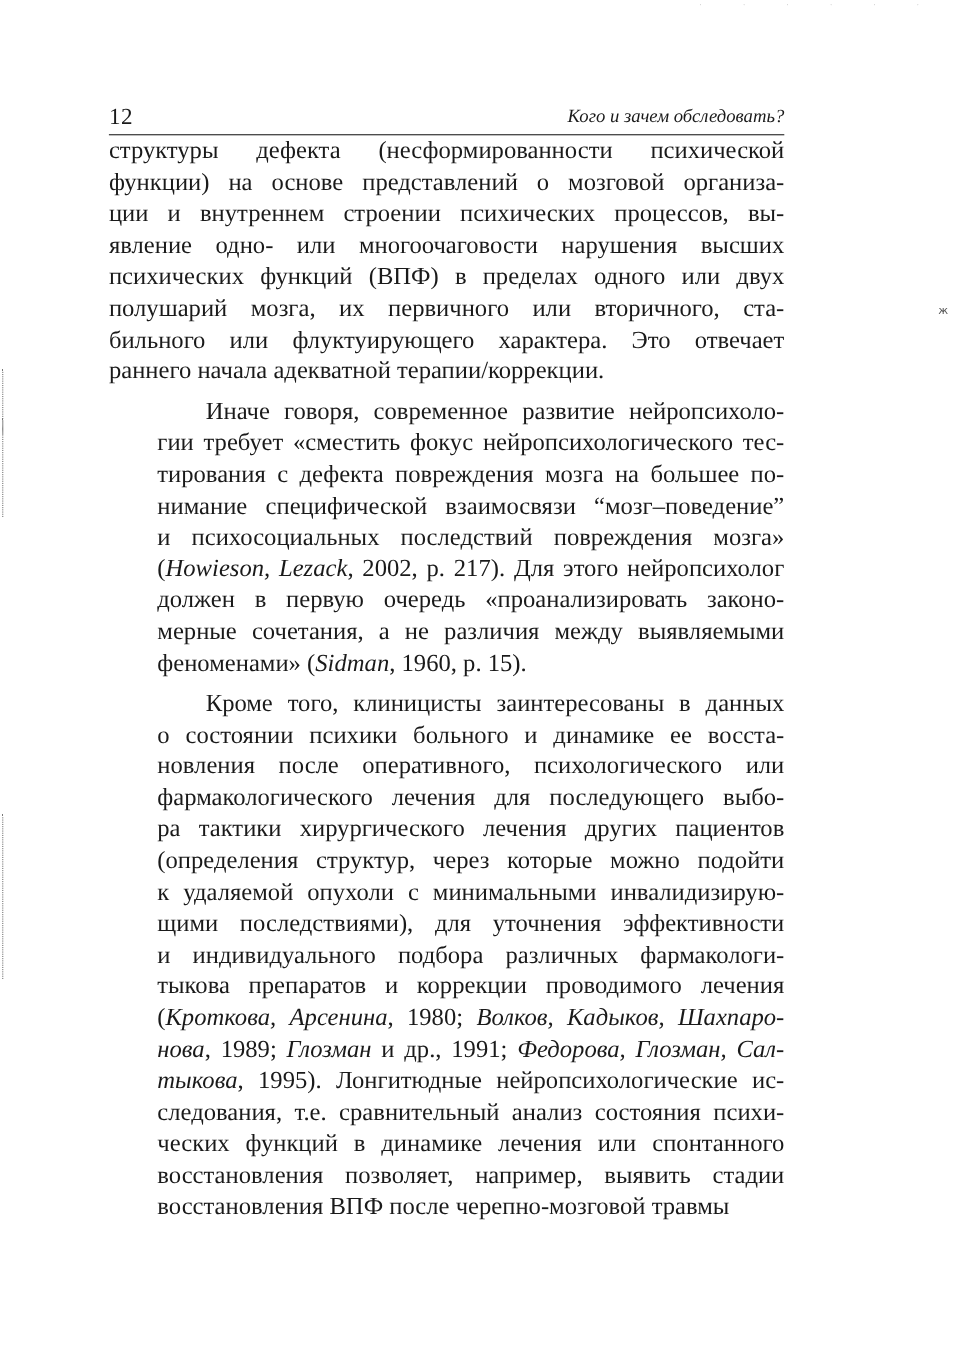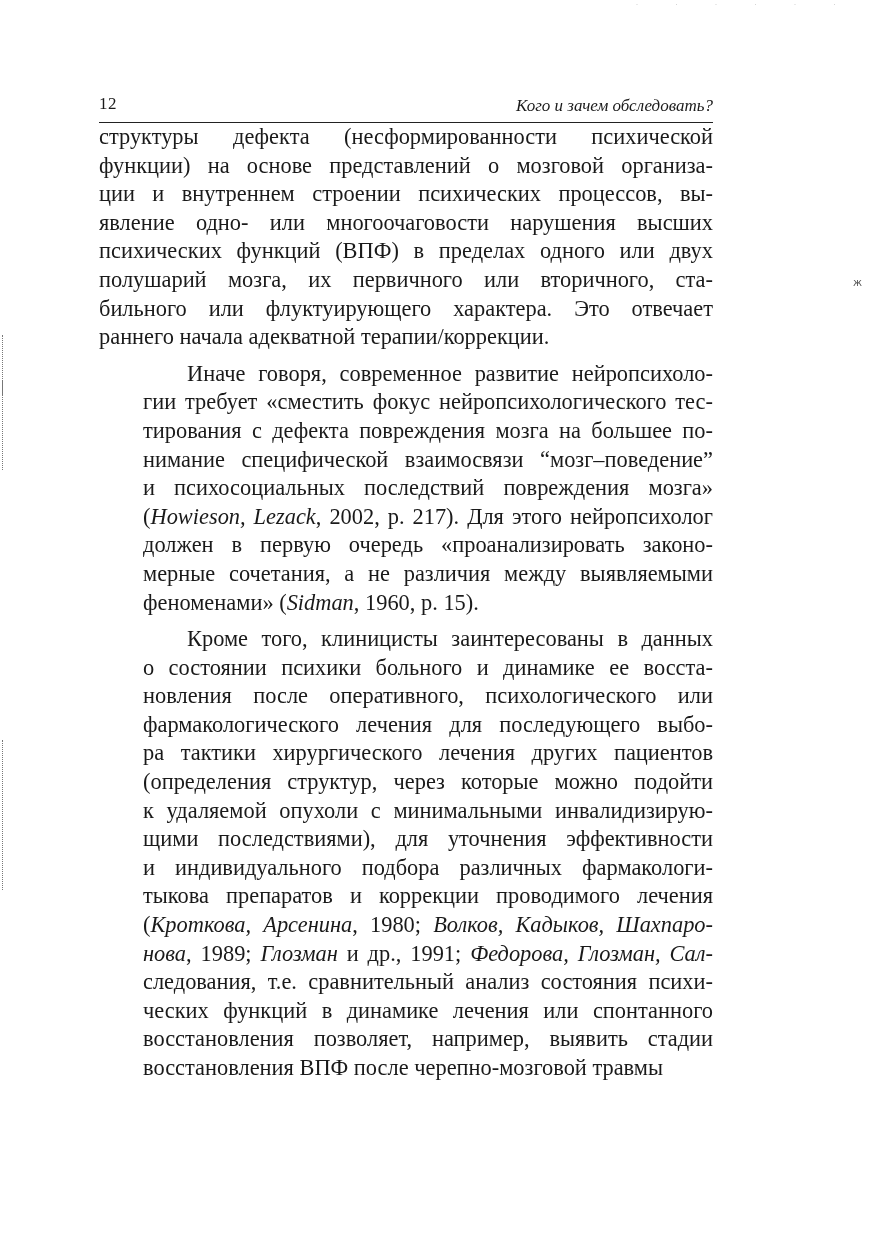--- a/index.html
+++ b/index.html
@@ -23,21 +23,21 @@
     }
     .running-head {
       position: relative;
       height: 32px;
       border-bottom: 1.5px solid #222;
     }
     .page-number {
       position: absolute;
       left: 0;
       top: 4px;
-      font-size: 17px;
+      font-size: 21px;
       letter-spacing: 0.5px;
     }
     .chapter-title {
       position: absolute;
       right: 0;
       top: 6px;
       font-size: 17px;
       font-style: italic;
       margin-left: 20px;
     }
@@ -142,19 +142,20 @@
         <span class="line"><span class="seg">новления после оперативного, психологического или</span></span>
         <span class="line"><span class="seg">фармакологического лечения для последующего выбо-</span></span>
         <span class="line"><span class="seg">ра тактики хирургического лечения других пациентов</span></span>
         <span class="line"><span class="seg">(определения структур, через которые можно подойти</span></span>
         <span class="line"><span class="seg">к удаляемой опухоли с минимальными инвалидизирую-</span></span>
         <span class="line"><span class="seg">щими последствиями), для уточнения эффективности</span></span>
         <span class="line"><span class="seg">и индивидуального подбора различных фармакологи-</span></span>
         <span class="line"><span class="seg">тыкова препаратов и коррекции проводимого лечения</span></span>
         <span class="line"><span class="seg">(</span><span class="seg it">Кроткова, Арсенина</span><span class="seg">, 1980; </span><span class="seg it">Волков, Кадыков, Шахпаро-</span></span>
         <span class="line"><span class="seg it">нова</span><span class="seg">, 1989; </span><span class="seg it">Глозман</span><span class="seg"> и др., 1991; </span><span class="seg it">Федорова, Глозман, Сал-</span></span>
+        <span class="line"><span class="seg it">тыкова</span><span class="seg">, 1995). Лонгитюдные нейропсихологические ис-</span></span>
         <span class="line"><span class="seg">следования, т.е. сравнительный анализ состояния психи-</span></span>
         <span class="line"><span class="seg">ческих функций в динамике лечения или спонтанного</span></span>
         <span class="line"><span class="seg">восстановления позволяет, например, выявить стадии</span></span>
         <span class="line last"><span class="seg">восстановления ВПФ после черепно-мозговой травмы</span></span>
       </div>
     </div>
 </div>
 
 </body></html>

